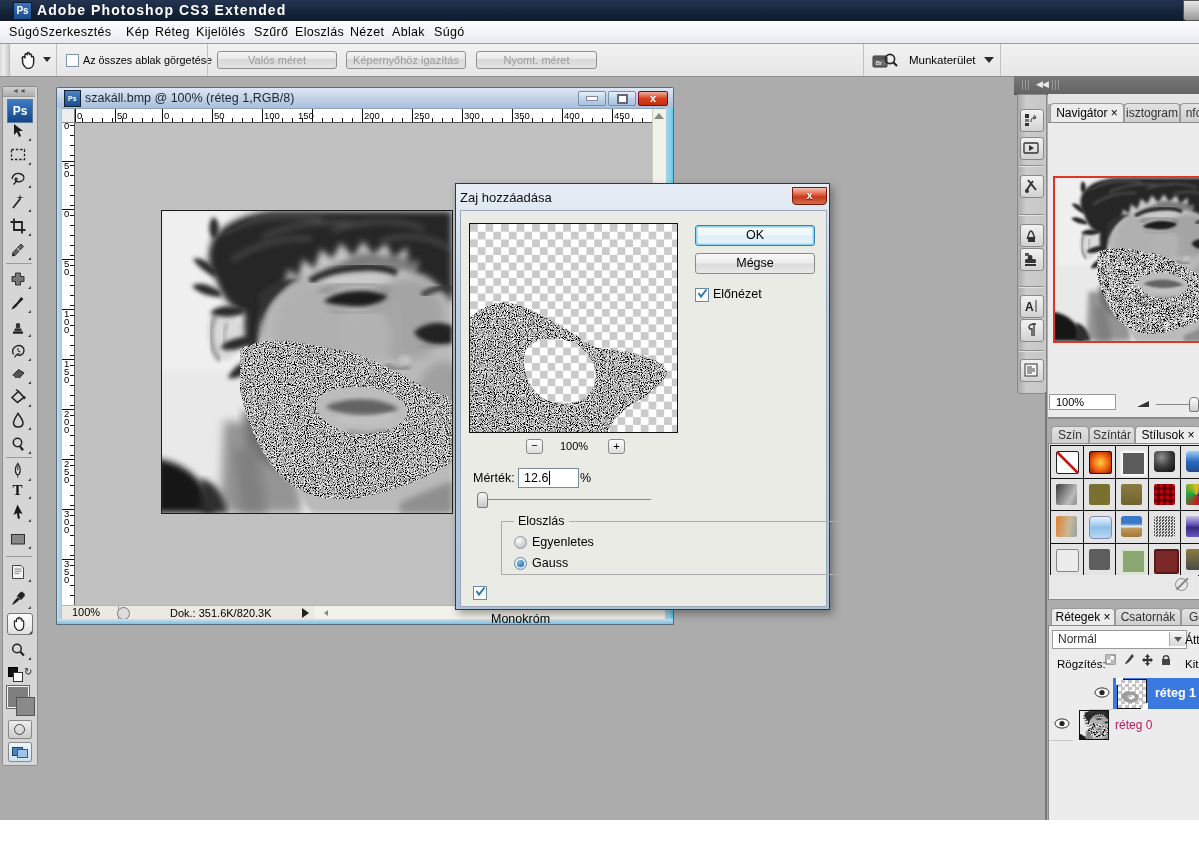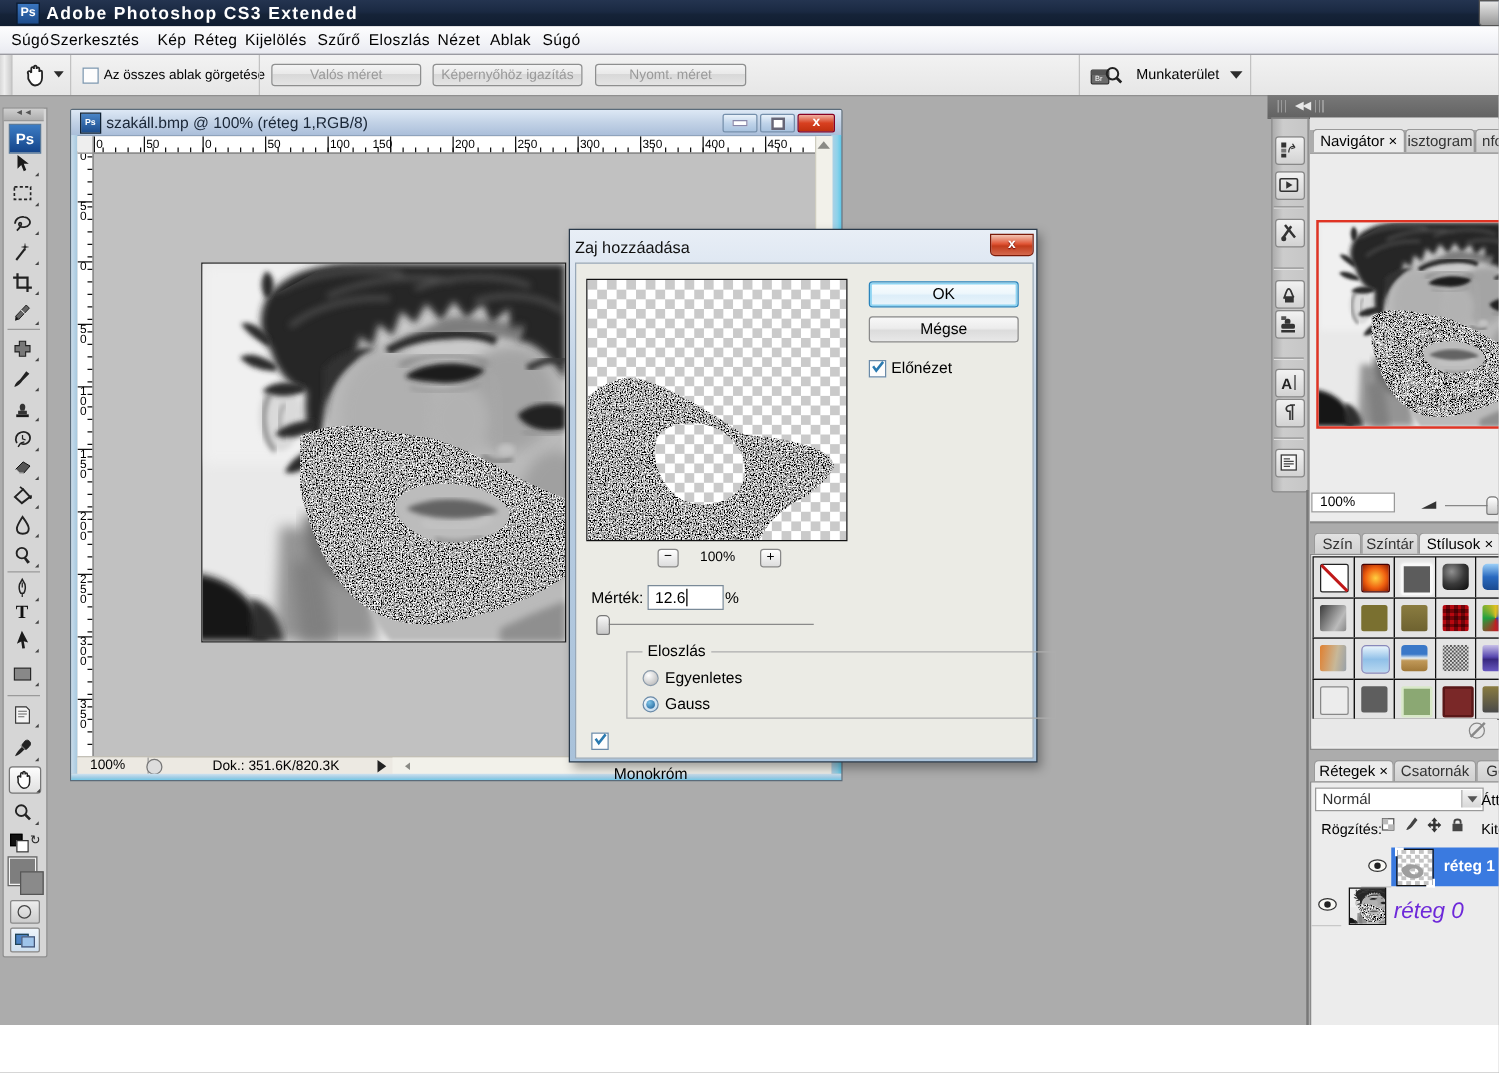--- a/index.html
+++ b/index.html
@@ -610,21 +610,21 @@
       </div>
       <div class="abs" style="left:0;top:83px;width:151px;height:31px;">
         <div class="abs" style="left:0;top:0;width:24px;height:31px;border-bottom:1px solid #c8c8c8;"></div>
         <svg class="abs" style="left:5px;top:9px;" width="16" height="11" viewBox="0 0 16 11">
               <ellipse cx="8" cy="5.5" rx="7" ry="4.6" fill="#f8f8f4" stroke="#333" stroke-width="1"></ellipse>
               <circle cx="8" cy="5.5" r="2.6" fill="#222"></circle>
             </svg>
         <div class="abs" style="left:30px;top:1px;width:28px;height:28px;border:1px solid #111;overflow:hidden;" id="l0thumb"><svg width="28" height="28" viewBox="0 0 290 302" preserveAspectRatio="none">
                 <use href="#photoArt"></use>
               </svg></div>
-        <div class="abs" style="left:66px;top:9px;color:#6d28d9;font-size:18px;font-style:italic;">réteg 0</div>
+        <div class="abs" style="left:66px;top:9px;color:#be185d;font-size:12px;">réteg 0</div>
       </div>
     </div>
   </div>
 </div>
 
 <svg width="0" height="0" style="position:absolute;">
 <defs>
 <filter id="grain" x="0%" y="0%" width="100%" height="100%">
   <feTurbulence type="fractalNoise" baseFrequency="0.9" numOctaves="2" seed="7" result="t"></feTurbulence>
   <feColorMatrix in="t" type="saturate" values="0" result="g"></feColorMatrix>

